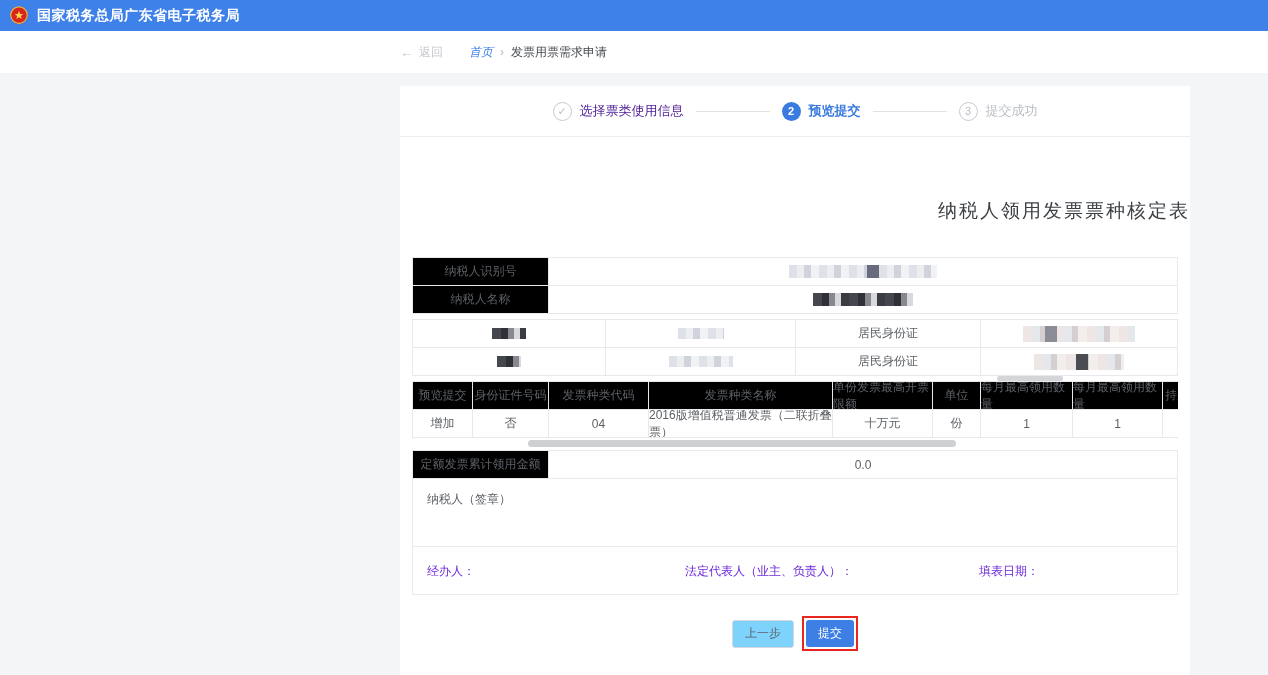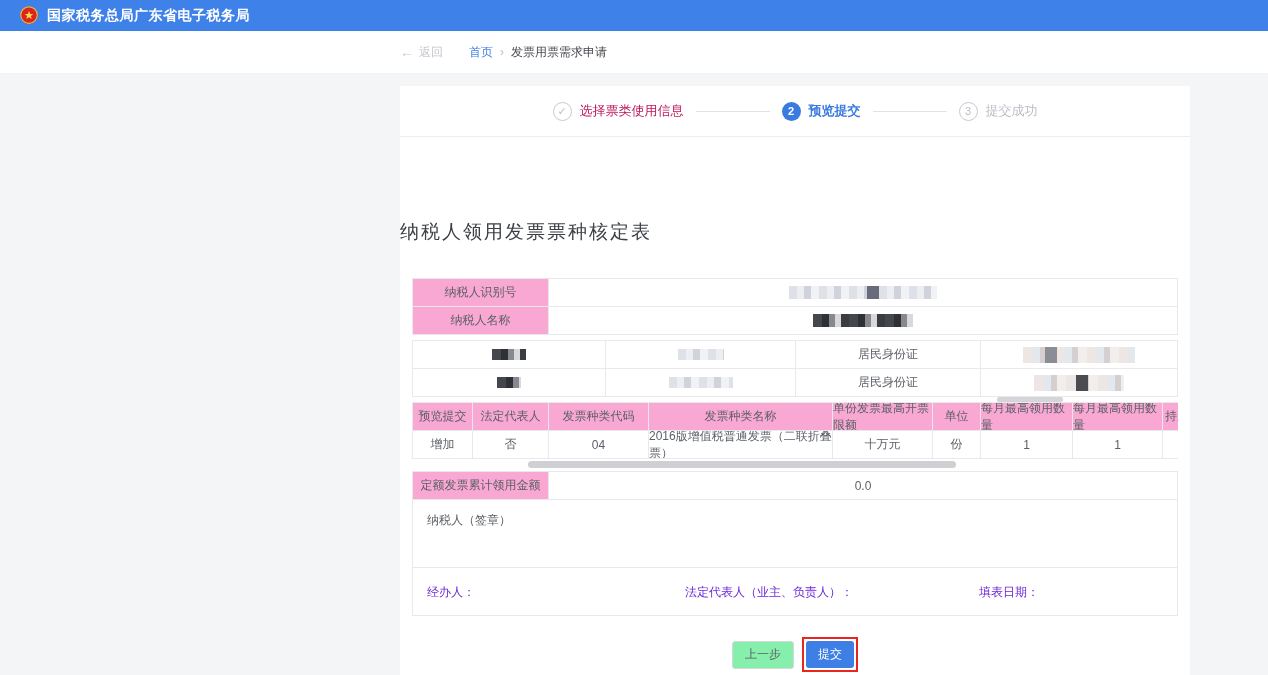--- a/index.html
+++ b/index.html
@@ -7,71 +7,71 @@
   body {
     position:relative;
     background:#f4f5f7;
     font-family:"Liberation Sans","DejaVu Sans",sans-serif;
     color:#5c6066;
   }
 
   
   .app-header {
     position:absolute; top:0; left:0; width:1268px; height:31px;
-    background:#3e81e8; display:flex; align-items:center; padding-left:18px; z-index:5;
+    background:#3e81e8; display:flex; align-items:center; padding-left:8px; z-index:5;
   }
   .emblem { width:22px; height:22px; margin-right:7px; flex:0 0 auto; }
   .app-title { color:#ffffff; font-size:14px; font-weight:bold; letter-spacing:.5px; }
 
   
   .crumb-bar {
     position:absolute; top:31px; left:0; width:1268px; height:43px;
     background:#ffffff; border-bottom:1px solid #f2f3f5;
     display:flex; align-items:center; padding-left:400px; font-size:12px; z-index:4;
   }
   .crumb-back { color:#c4c8ce; display:flex; align-items:center; cursor:pointer; }
   .crumb-back .arr { font-size:14px; margin-right:5px; }
-  .crumb-home { color:#4080e8; margin-left:26px; cursor:pointer; }
+  .crumb-home { color:#4080e8; margin-left:26px; cursor:pointer;font-style:italic; }
   .crumb-sep { color:#b9bdc4; margin:0 7px; }
   .crumb-current { color:#45484d; }
 
   
   .card {
     position:absolute; top:86px; left:400px; width:790px; height:600px;
     background:#ffffff;
   }
 
   
   .steps { height:51px; border-bottom:1px solid #eceef2; display:flex; align-items:center; justify-content:center; }
   .step { display:flex; align-items:center; font-size:13px; }
   .step-dot {
     width:19px; height:19px; border-radius:50%;
     display:flex; align-items:center; justify-content:center; font-size:11px; margin-right:8px;
   }
   .step-done .step-dot    { border:1px solid #c6cad1; color:#b9bdc4; }
-  .step-done .step-label  { color:#be185d;font-family:Liberation Serif, serif; }
+  .step-done .step-label  { color:#4c1d95;font-family:Liberation Serif, serif; }
   .step-active .step-dot  { background:#3a7be0; color:#ffffff; font-weight:bold; }
   .step-active .step-label{ color:#3a7be0; font-weight:bold; }
   .step-pending .step-dot { border:1px solid #c6cad1; color:#b9bdc4; }
   .step-pending .step-label{ color:#b9bdc4; }
   .step-line { width:74px; height:1px; background:#dfe2e7; margin:0 12px; }
 
   
-  .form-title { margin-top:82px; text-align:left; font-size:19px; color:#3c4045; letter-spacing:2px; }
+  .form-title { margin-top:61px; text-align:right; font-size:19px; color:#3c4045; letter-spacing:2px; }
 
   
   .form-wrap { margin:33px 12px 0; width:766px; }
   .sec { border-top:1px solid #e9e9eb; border-left:1px solid #e9e9eb; }
   .row { display:flex; }
   .cell {
     border-right:1px solid #e9e9eb; border-bottom:1px solid #e9e9eb;
     height:28px; display:flex; align-items:center; justify-content:center;
     font-size:12px; color:#5c6066; position:relative; overflow:hidden; flex:0 0 auto;
   }
-  .cell.hd { background:#f9a8d4; }
+  .cell.hd { background:#000000; }
   .cell.grow { flex:1 1 auto; }
 
   .gap5 { height:5px; position:relative; }
 
   
   .w-label { width:136px; }
   .cB1 { width:193px; } .cB2 { width:190px; } .cB3 { width:185px; } .cB4 { width:197px; }
 
   .clip { width:766px; overflow:hidden; }
   .sec-inv { width:852px; }
@@ -96,21 +96,21 @@
   .mz-dot { position:absolute; top:0; width:12px; height:100%; background:#676b7c; }
   .hd-redact {
     position:absolute; left:50%; top:13px; transform:translateX(-66%) skewX(-10deg);
     width:40px; height:10px;
     background:linear-gradient(90deg,#2e3033 0 55%,#6b6d71 55% 75%,#cfd0d2 75% 100%);
   }
 
   
   .actions { margin-top:21px; display:flex; justify-content:center; align-items:center; }
   .btn-prev {
-    width:62px; height:28px; background:#86efac; border:1px solid #d5d8dd; border-radius:3px;
+    width:62px; height:28px; background:#7dd3fc; border:1px solid #d5d8dd; border-radius:3px;
     color:#5c6066; font-size:12px; cursor:pointer;
     font-family:"Liberation Sans","DejaVu Sans",sans-serif;
   }
   .annotation-box { border:2px solid #e8261d; padding:2px; margin-left:8px; line-height:0; }
   .btn-submit {
     width:48px; height:27px; background:#3d7fe4; border:none; border-radius:3px;
     color:#ffffff; font-size:12px; cursor:pointer;
     font-family:"Liberation Sans","DejaVu Sans",sans-serif;
   }
 </style>
@@ -211,21 +211,21 @@
     </div>
 
     <div class="gap5">
       <div class="mini-bar"></div>
     </div>
 
     <div class="clip">
       <div class="sec sec-inv">
         <div class="row">
           <div class="cell hd cC1">预览提交</div>
-          <div class="cell hd cC2">法定代表人</div>
+          <div class="cell hd cC2">身份证件号码</div>
           <div class="cell hd cC3">发票种类代码</div>
           <div class="cell hd cC4">发票种类名称</div>
           <div class="cell hd cC5">单份发票最高开票限额</div>
           <div class="cell hd cC6">单位</div>
           <div class="cell hd cC7">每月最高领用数量</div>
           <div class="cell hd cC8">每月最高领用数量</div>
           <div class="cell hd cC9">持票最高数量</div>
         </div>
         <div class="row">
           <div class="cell cC1">增加</div>

